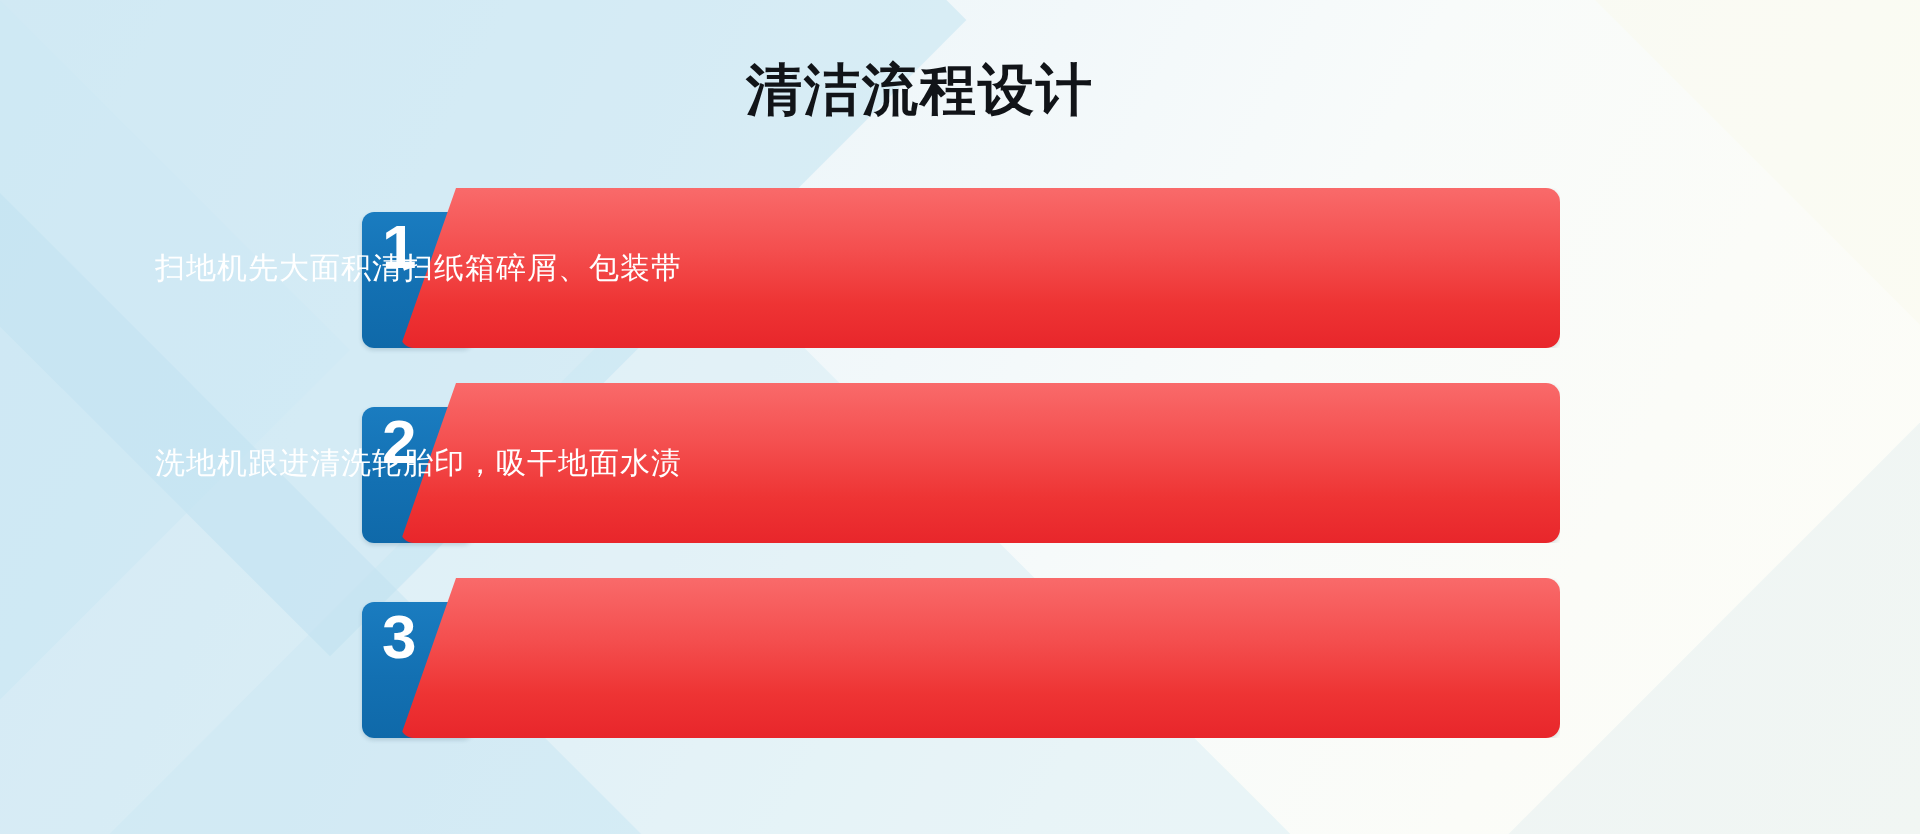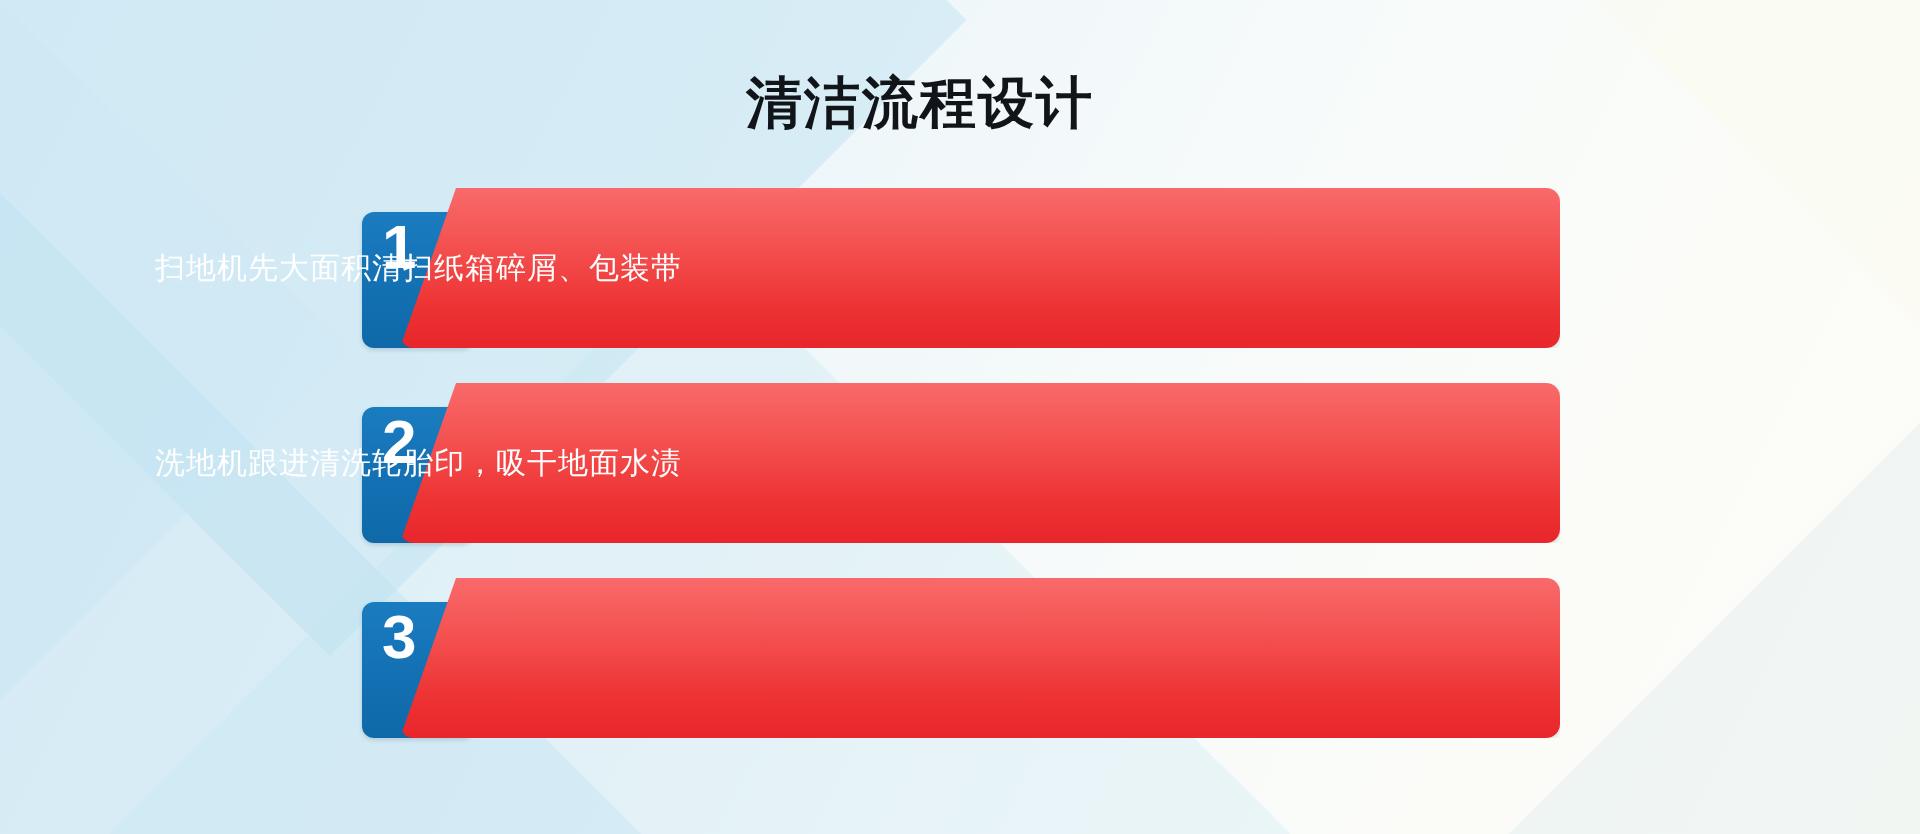--- a/index.html
+++ b/index.html
@@ -82,21 +82,20 @@
     left: 0;
     top: 56px;
     width: 1840px;
     text-align: center;
     font-size: 56px;
     font-weight: 700;
     letter-spacing: 2px;
     color: #111418;
     line-height: 1.2;
     white-space: nowrap;
-    margin-top: 13px;
   }
 
   
   .steps {
     position: absolute;
     left: 0;
     top: 188px;
     width: 1920px;
   }
   .step-row {

